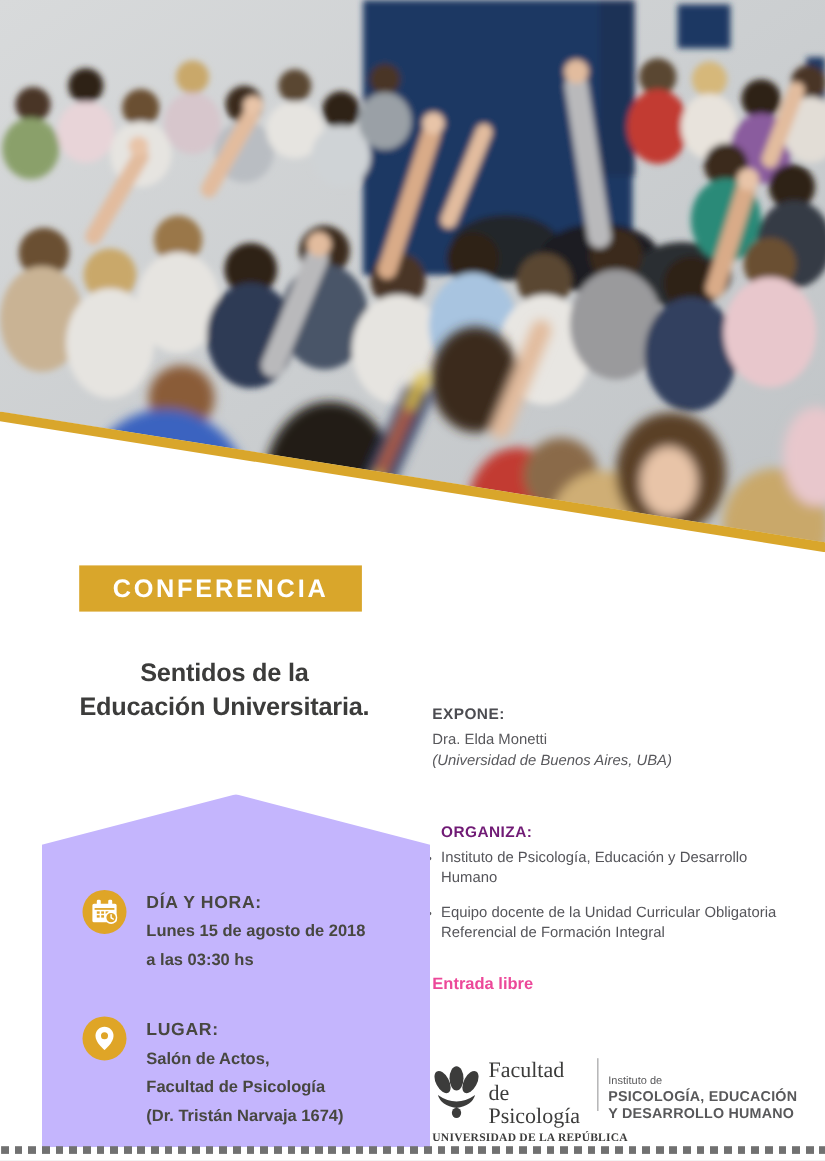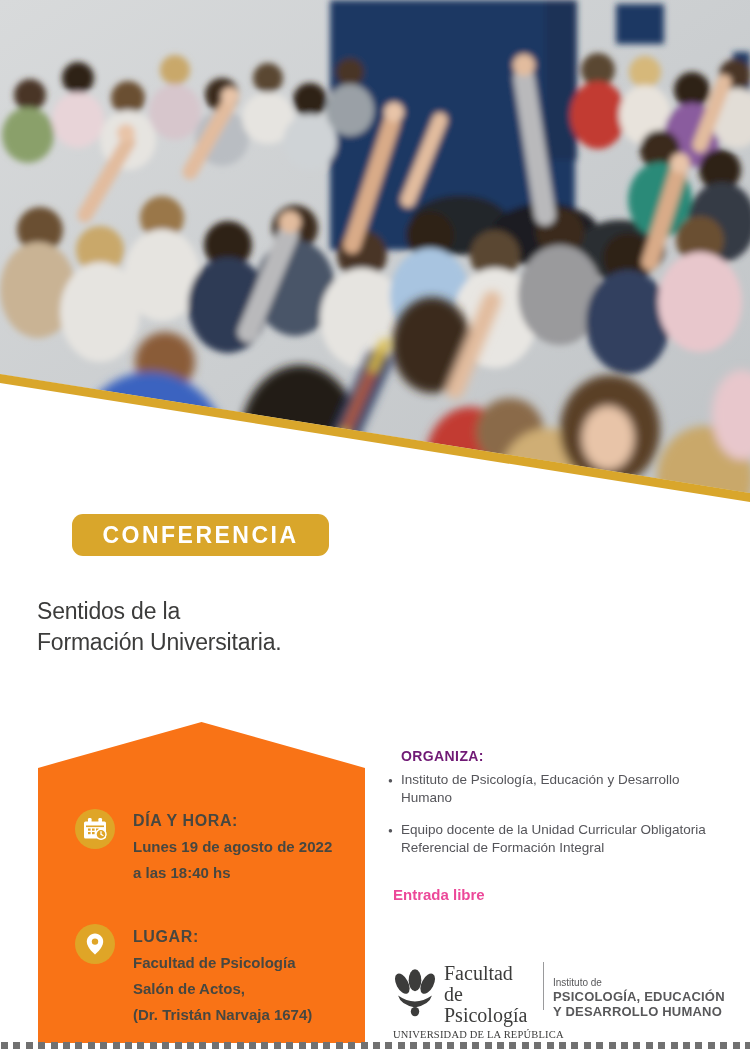--- a/index.html
+++ b/index.html
@@ -18,64 +18,64 @@
   .gold-stripe{
     position:absolute;left:0;top:0;width:750px;height:510px;
     clip-path:polygon(0 374px,750px 493px,750px 502px,0 383px);
     background:#d9a62b;
   }
   
   .badge{
     position:absolute;left:72px;top:514px;width:257px;height:42px;
     background:#d9a62b;color:#ffffff;
     font-size:23px;font-weight:bold;letter-spacing:2.5px;
-    display:flex;align-items:center;justify-content:center;border-radius:11px;
+    display:flex;align-items:center;justify-content:center;
   }
   
   .title{
     position:absolute;left:37px;top:596px;width:334px;
-    text-align:left;color:#3c3c3b;
-    font-size:23px;font-weight:normal;line-height:31px;letter-spacing:-0.2px;
+    text-align:center;color:#3c3c3b;
+    font-size:23px;font-weight:bold;line-height:31px;letter-spacing:-0.2px;
   }
   .title span{display:block;white-space:nowrap;}
   
   .expone{position:absolute;left:393px;top:640px;width:310px;color:#58585c;font-size:13.5px;line-height:19px;}
   .expone .hd{font-weight:bold;color:#4c4c51;font-size:14px;letter-spacing:0.4px;margin-bottom:3px;}
   .expone .aff{font-style:italic;}
   .organiza{position:absolute;left:388px;top:747px;width:340px;color:#55555a;font-size:13.5px;line-height:18px;}
   .organiza .hd{font-weight:bold;color:#701a75;font-size:14px;letter-spacing:0.4px;padding-left:13px;}
   .organiza ul{list-style:none;margin:6px 0 0 0;padding:0;}
   .organiza li{position:relative;padding-left:13px;margin-bottom:14px;}
   .organiza li::before{content:"●";position:absolute;left:0;top:1px;font-size:8px;color:#55555a;}
   .entrada{position:absolute;left:393px;top:886px;font-size:15px;font-weight:bold;color:#ec4899;}
   
   .pentagon{
-    position:absolute;left:38px;top:722px;width:327px;height:321px;
-    background:#f97316;
+    position:absolute;left:38px;top:722px;width:353px;height:321px;
+    background:#c4b5fd;
     clip-path:polygon(50% 0,100% 14.3%,100% 100%,0 100%,0 14.3%);
   }
   .info-icon{
     position:absolute;width:40px;height:40px;border-radius:50%;
     background:#dfa527;display:flex;align-items:center;justify-content:center;
   }
   .icon-schedule{left:37px;top:87px;}
   .icon-location{left:37px;top:202px;}
   .info-text{position:absolute;left:95px;color:#474740;}
   .info-text .hd{font-size:16px;font-weight:bold;letter-spacing:0.6px;}
   .info-text .ln{font-size:15px;font-weight:bold;line-height:26px;}
   .txt-schedule{top:90px;}
   .txt-location{top:206px;}
   .txt-schedule .lines,.txt-location .lines{margin-top:4px;}
   
   .logo{position:absolute;left:393px;top:960px;display:flex;align-items:flex-start;}
   .logo-left{width:140px;}
   .logo-row{display:flex;align-items:center;}
   .psi-mark{width:44px;height:50px;margin-right:7px;flex:none;}
   .fac-name{font-family:"Liberation Serif","DejaVu Serif",serif;color:#3c3c3b;font-size:20px;line-height:21px;padding-top:3px;}
-  .univ{font-family:"Liberation Serif","DejaVu Serif",serif;color:#3c3c3b;font-size:10.5px;font-weight:normal;letter-spacing:0.2px;white-space:nowrap;margin-top:3px;}
+  .univ{font-family:"Liberation Serif","DejaVu Serif",serif;color:#3c3c3b;font-size:10.5px;font-weight:bold;letter-spacing:0.2px;white-space:nowrap;margin-top:3px;}
   .logo-divider{width:1px;height:48px;background:#9a9a9c;margin:2px 9px 0 10px;flex:none;}
   .logo-right{padding-top:17px;color:#58585a;}
   .inst-pre{font-size:10px;line-height:12px;}
   .inst-ln{font-size:13px;font-weight:bold;line-height:15px;letter-spacing:0.2px;white-space:nowrap;}
   
   .dots{
     position:absolute;left:1px;top:1042px;width:749px;height:7px;
     background:repeating-linear-gradient(to right,#717171 0,#717171 7px,transparent 7px,transparent 12.4px);
   }
 </style>
@@ -213,23 +213,28 @@
     </svg>
   </div>
   <div class="gold-stripe"></div>
 
   <div class="badge">
     <span>CONFERENCIA</span>
   </div>
 
   <h1 class="title" style="margin:0;">
     <span>Sentidos de la</span>
-    <span>Formación Universitaria.</span>
+    <span>Educación Universitaria.</span>
   </h1>
 
+  <div class="expone">
+    <div class="hd">EXPONE:</div>
+    <div>Dra. Elda Monetti</div>
+    <div class="aff">(Universidad de Buenos Aires, UBA)</div>
+  </div>
 
   <div class="organiza">
     <div class="hd">ORGANIZA:</div>
     <ul>
       <li>Instituto de Psicología, Educación y Desarrollo Humano</li>
       <li>Equipo docente de la Unidad Curricular Obligatoria Referencial de Formación Integral</li>
     </ul>
   </div>
 
   <div class="entrada">Entrada libre</div>
@@ -249,36 +254,36 @@
           <rect x="5" y="15" width="2.6" height="2.2"></rect>
             <rect x="9" y="15" width="2.6" height="2.2"></rect>
         </g>
         <circle cx="18" cy="17.2" r="5" fill="#dfa527" stroke="#ffffff" stroke-width="1.4"></circle>
         <path d="M18 14.6v2.7l2 1.2" stroke="#ffffff" stroke-width="1.3" fill="none" stroke-linecap="round"></path>
       </svg>
     </div>
     <div class="info-text txt-schedule">
       <div class="hd">DÍA Y HORA:</div>
       <div class="lines">
-        <div class="ln">Lunes 19 de agosto de 2022</div>
-        <div class="ln">a las 18:40 hs</div>
+        <div class="ln">Lunes 15 de agosto de 2018</div>
+        <div class="ln">a las 03:30 hs</div>
       </div>
     </div>
 
     <div class="info-icon icon-location">
       <svg width="24" height="24" viewBox="0 0 24 24">
         <path d="M12 1.5C7.3 1.5 3.8 5.2 3.8 9.8 3.8 16 12 22.5 12 22.5s8.2-6.5 8.2-12.7C20.2 5.2 16.7 1.5 12 1.5z" fill="#ffffff"></path>
         <circle cx="12" cy="9.6" r="3.2" fill="#dfa527"></circle>
       </svg>
     </div>
     <div class="info-text txt-location">
       <div class="hd">LUGAR:</div>
       <div class="lines">
+        <div class="ln">Salón de Actos,</div>
         <div class="ln">Facultad de Psicología</div>
-        <div class="ln">Salón de Actos,</div>
         <div class="ln">(Dr. Tristán Narvaja 1674)</div>
       </div>
     </div>
   </div>
 
   <div class="logo">
     <div class="logo-left">
       <div class="logo-row">
         <svg class="psi-mark" viewBox="0 0 52 56">
           <g fill="#3c3c3b">

